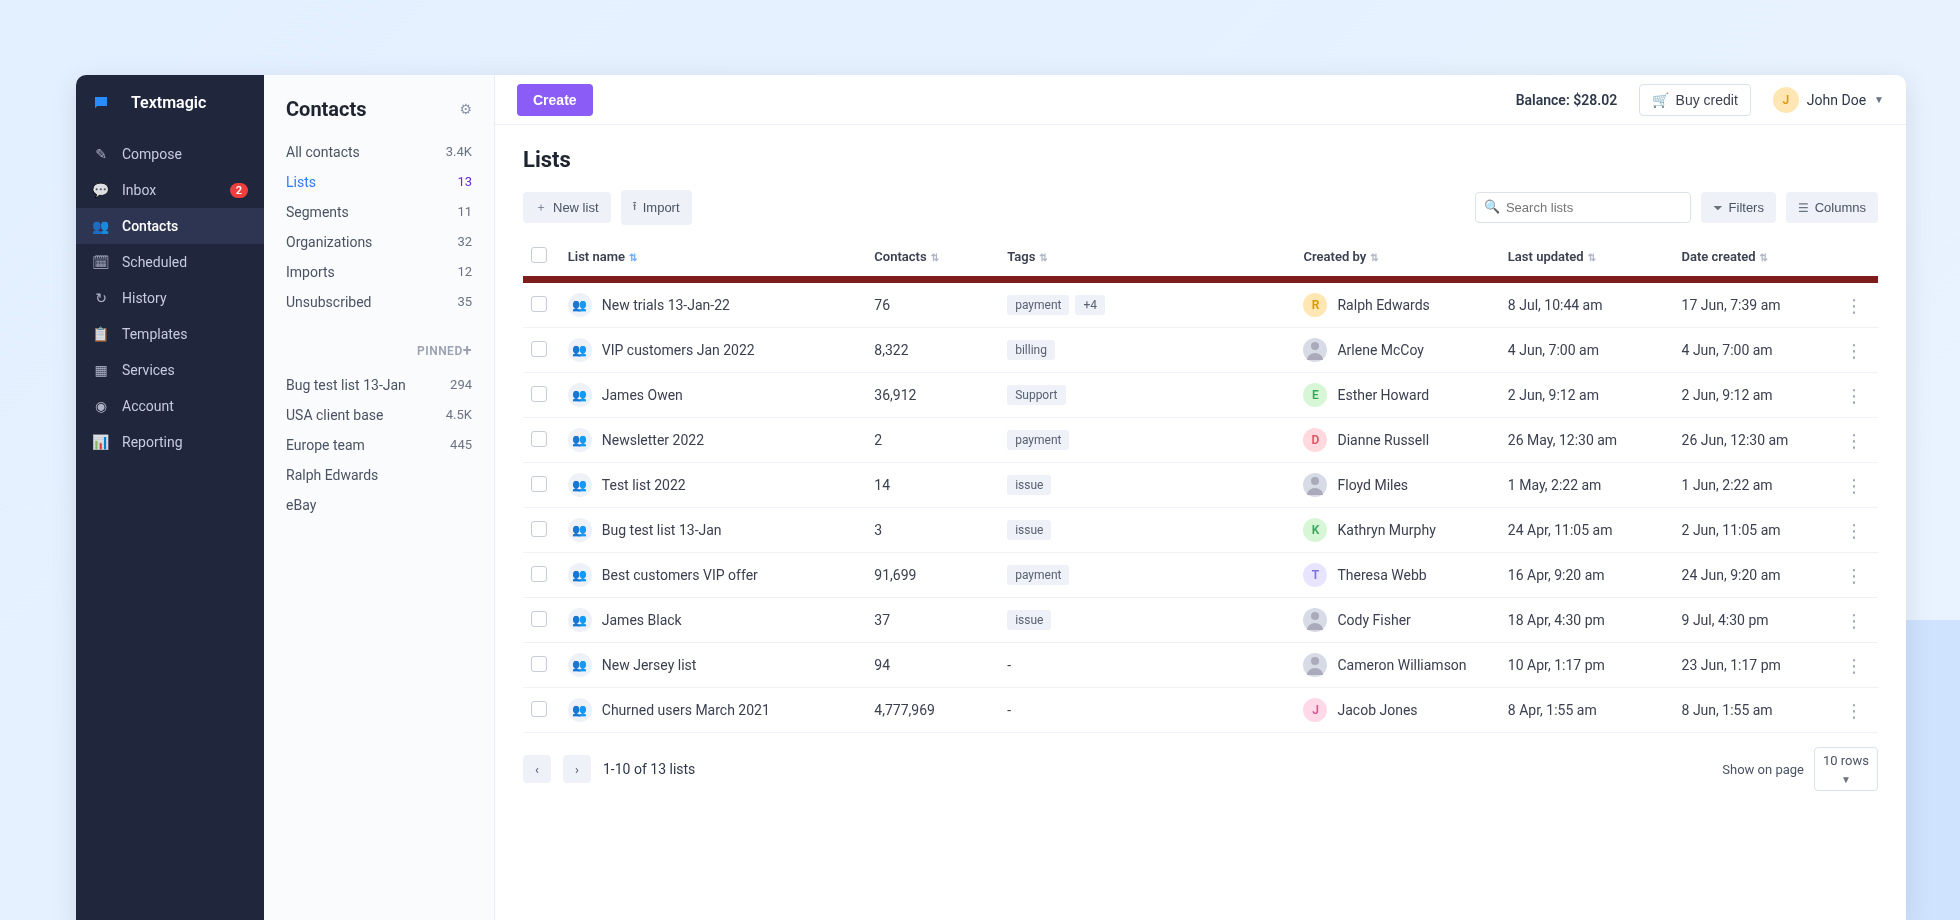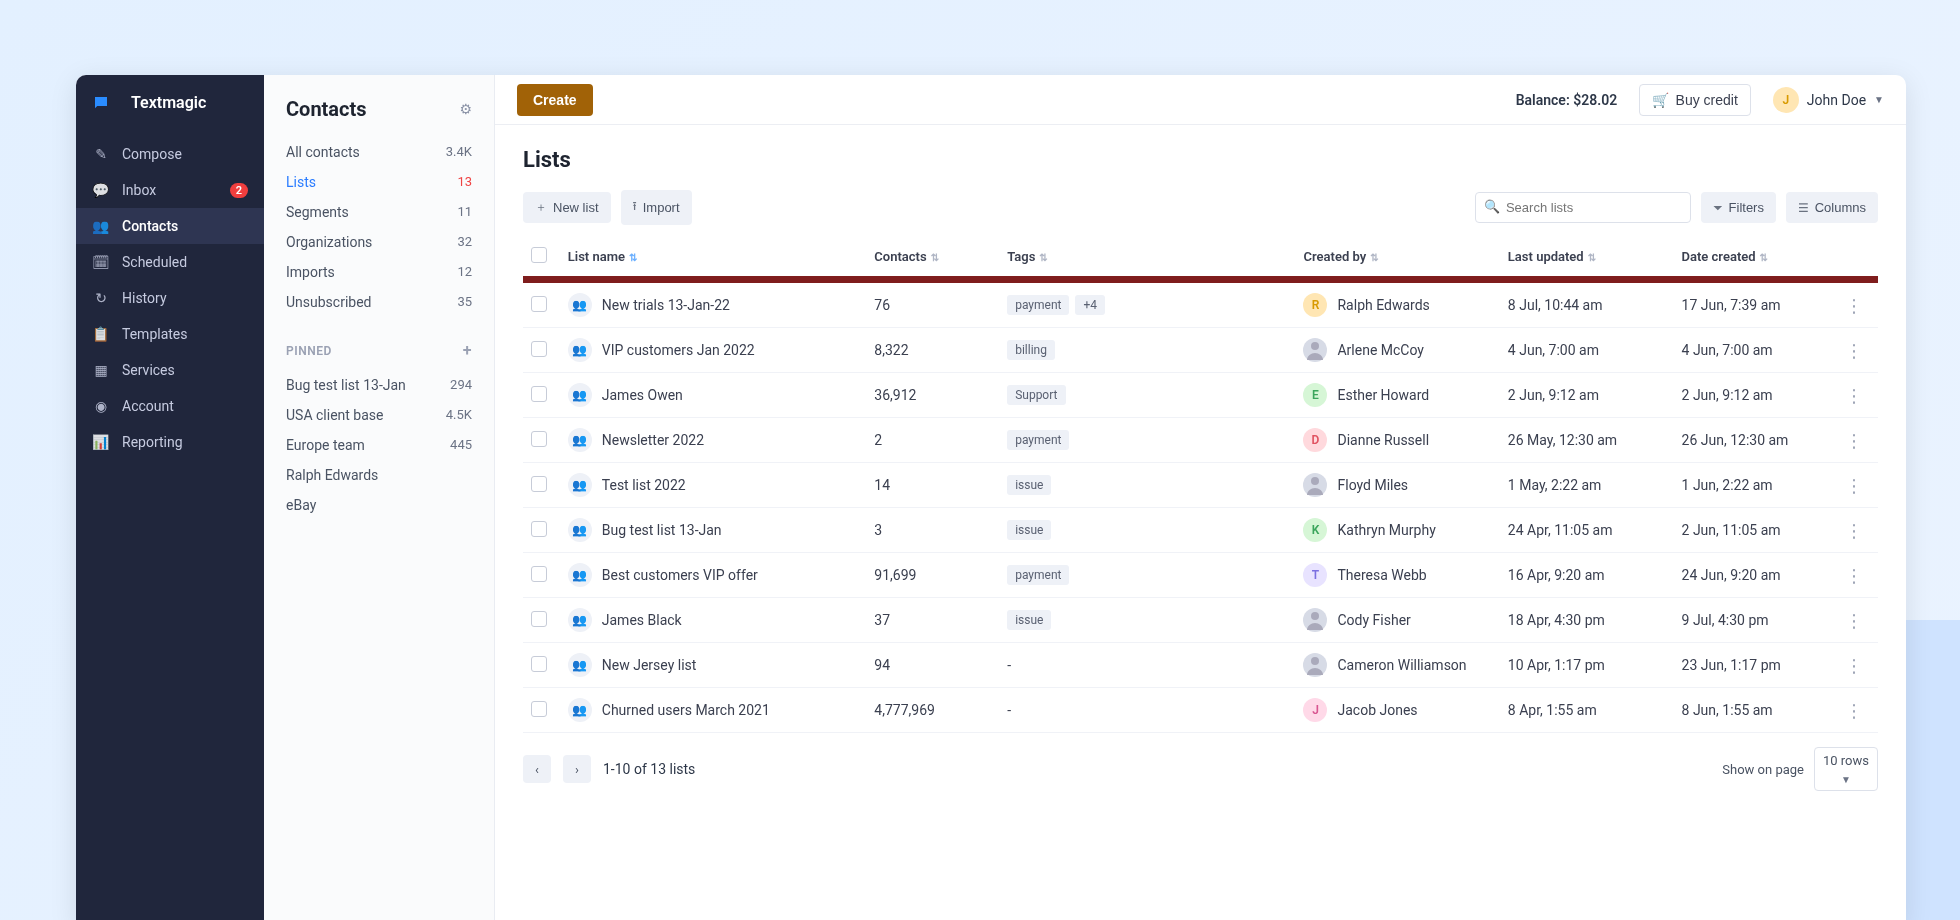--- a/index.html
+++ b/index.html
@@ -30,29 +30,29 @@
   .nav-item .icon { width:18px; display:flex; justify-content:center; opacity:.85;}
   .badge-count { margin-left:auto; background:#f03e3e; color:#fff; border-radius:10px; font-size:11px; padding:1px 6px; font-weight:600;}
   
   .subpanel { width: 231px; border-right:1px solid #e9ecf2; background:#fafbfc; display:flex; flex-direction:column; }
   .subpanel-head { display:flex; align-items:center; justify-content:space-between; padding:22px 22px 12px; }
   .subpanel-head h2 { font-size:20px; font-weight:700; color:#1e2430;}
   .gear { color:#8b93a7; cursor:pointer;}
   .sub-list { padding: 4px 0 10px;}
   .sub-item { display:flex; justify-content:space-between; padding:7px 22px; font-size:14px; cursor:pointer; color:#4a5363;}
   .sub-item.active { color:#2a7cff;}
-  .sub-item.active .count { color:#ef4444;}
+  .sub-item.active .count { color:#6d28d9;}
   .sub-item .count { color:#6b7385; font-size:13px;}
-  .pinned-head { display:flex; justify-content:space-between; align-items:center; padding: 14px 22px 6px; color:#9aa1b3; font-size:12px; font-weight:600; letter-spacing:.5px;}
+  .pinned-head { display:flex; justify-content:flex-end; align-items:center; padding: 14px 22px 6px; color:#9aa1b3; font-size:12px; font-weight:600; letter-spacing:.5px;}
   .plus { font-size:16px; color:#9aa1b3; cursor:pointer;}
   
   .main { flex:1; display:flex; flex-direction:column; }
   .topbar { height:50px; display:flex; align-items:center; padding:0 22px; border-bottom:1px solid #eceef3;}
   .btn { border:none; cursor:pointer; font-size:14px; border-radius:4px; display:inline-flex; align-items:center; gap:6px;}
-  .btn-primary { background:#a16207; color:#fff; padding:8px 16px; font-weight:600;}
+  .btn-primary { background:#8b5cf6; color:#fff; padding:8px 16px; font-weight:600;}
   .topbar-right { margin-left:auto; display:flex; align-items:center; gap:22px;}
   .balance { font-weight:600; color:#2d3748;}
   .btn-outline { background:#fff; border:1px solid #dde1ea; padding:7px 12px; color:#3b4050; font-weight:500;}
   .user { display:flex; align-items:center; gap:8px; cursor:pointer;}
   .avatar-sm { width:26px; height:26px; border-radius:50%; display:flex; align-items:center; justify-content:center; font-size:12px; font-weight:600;}
   .caret-down { font-size:10px; color:#6b7385;}
   
   .content { padding: 22px 28px; }
   .content h1 { font-size:22px; font-weight:700; color:#1e2430; margin-bottom:18px;}
   .toolbar { display:flex; align-items:center; gap:10px; margin-bottom:12px;}

